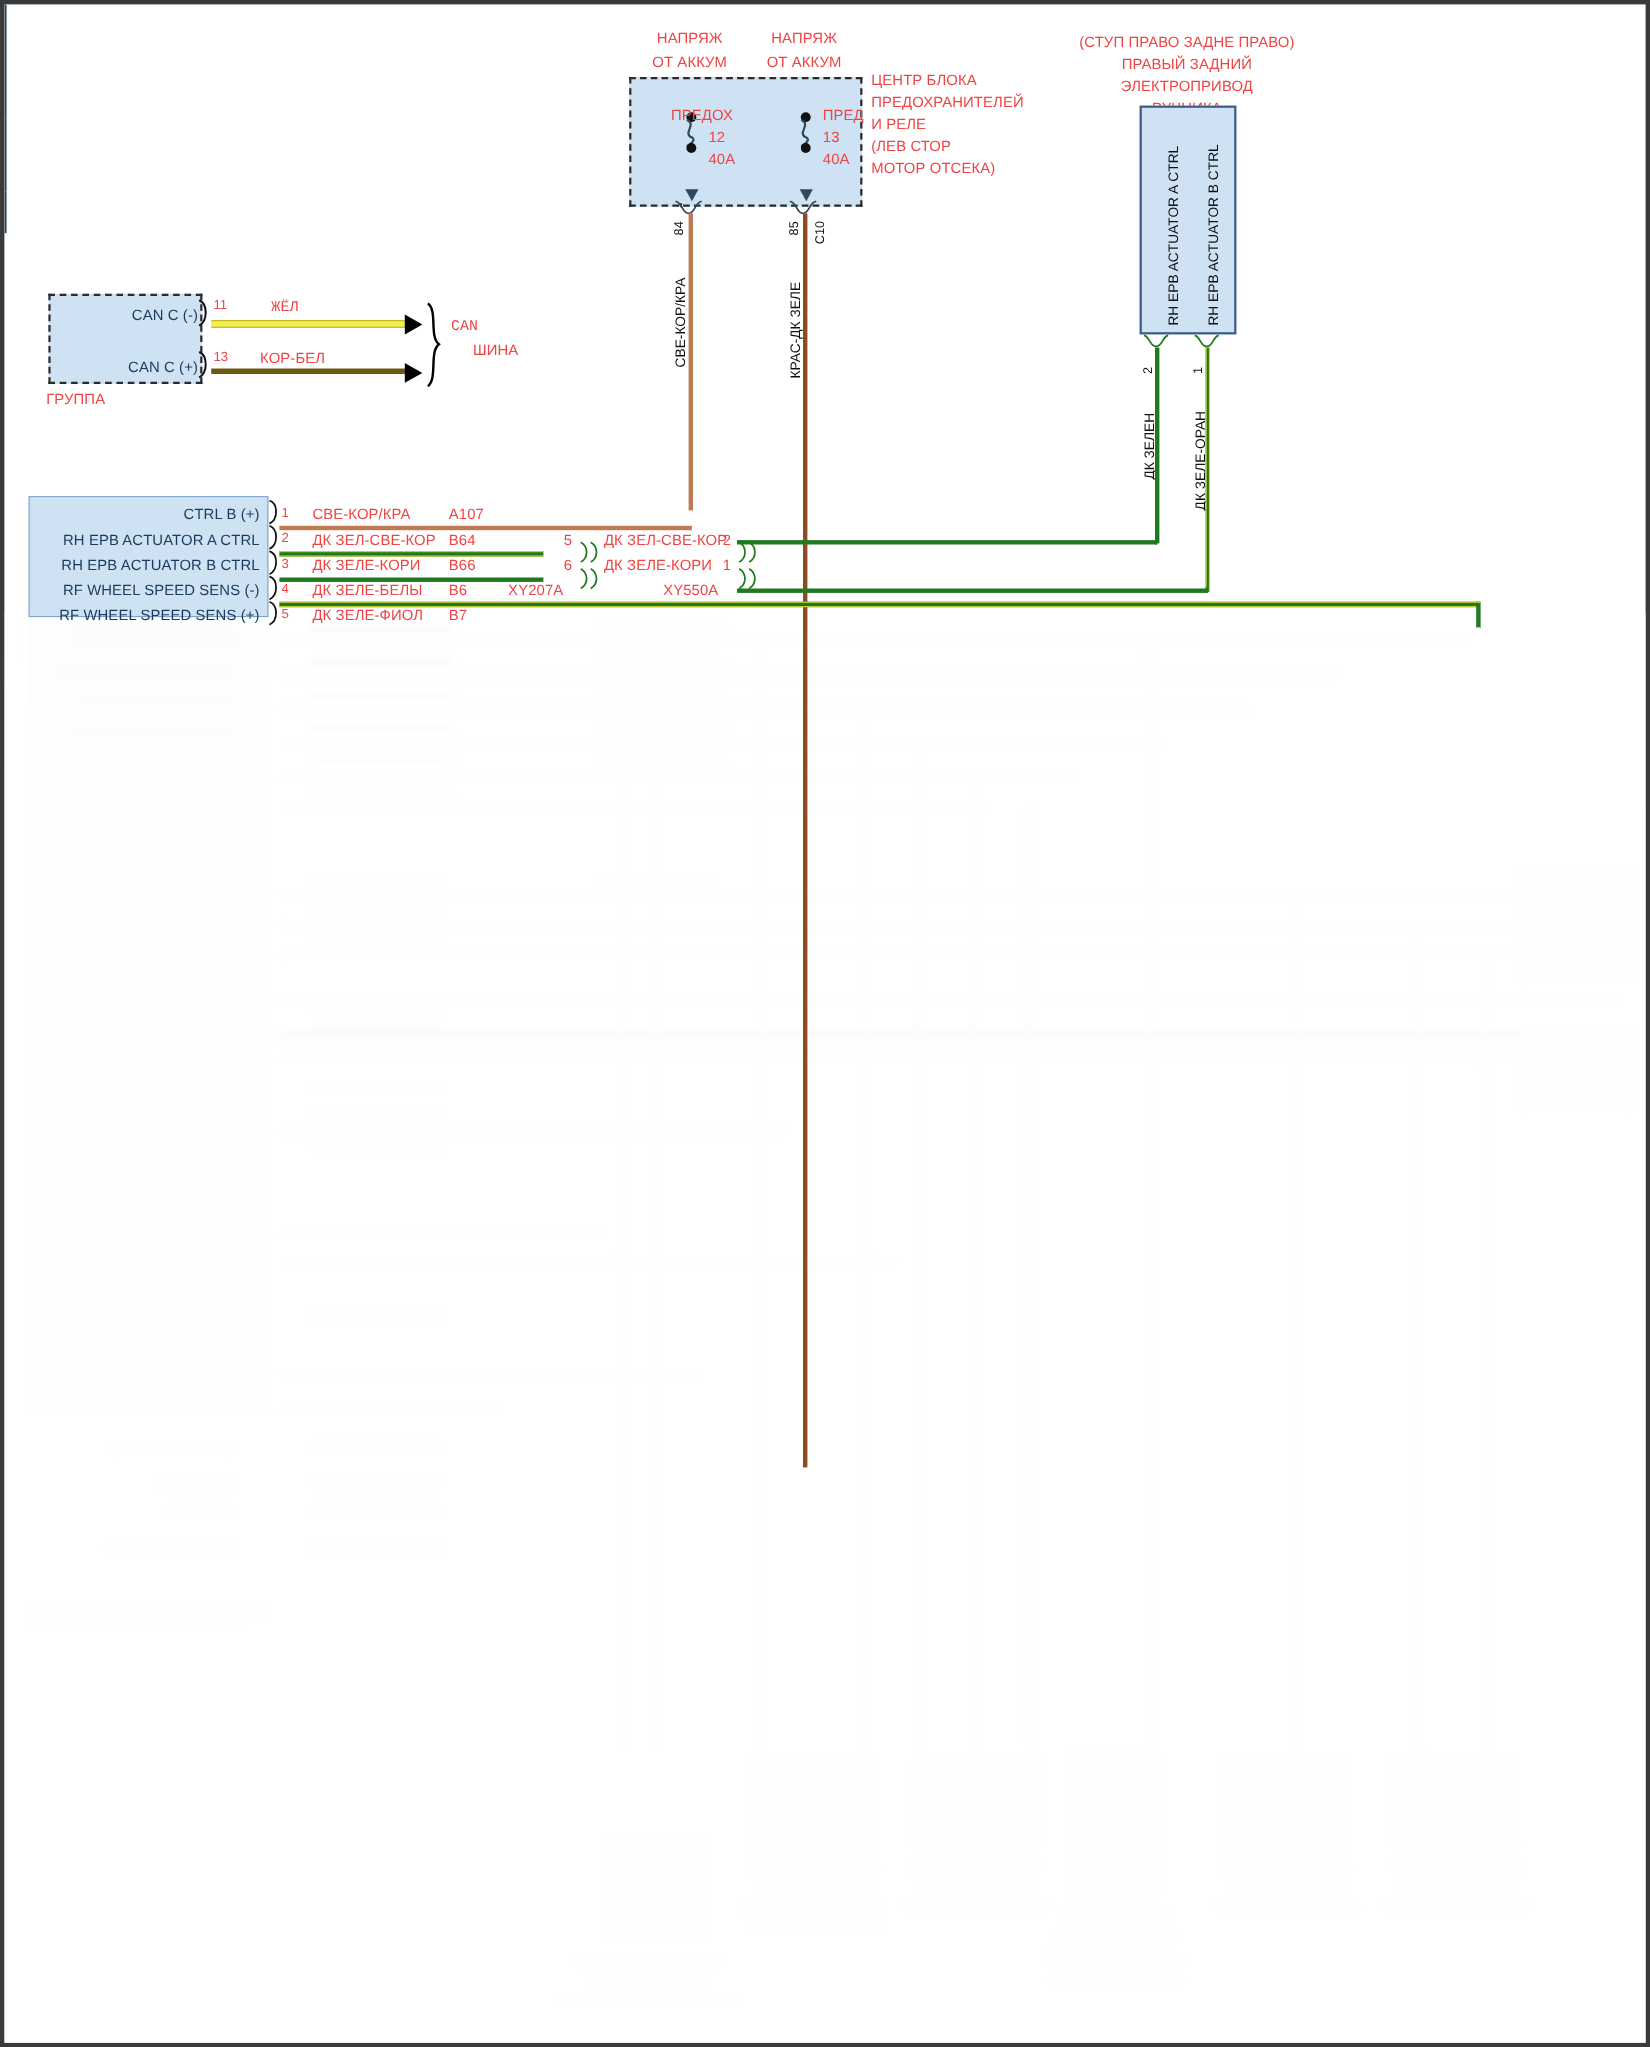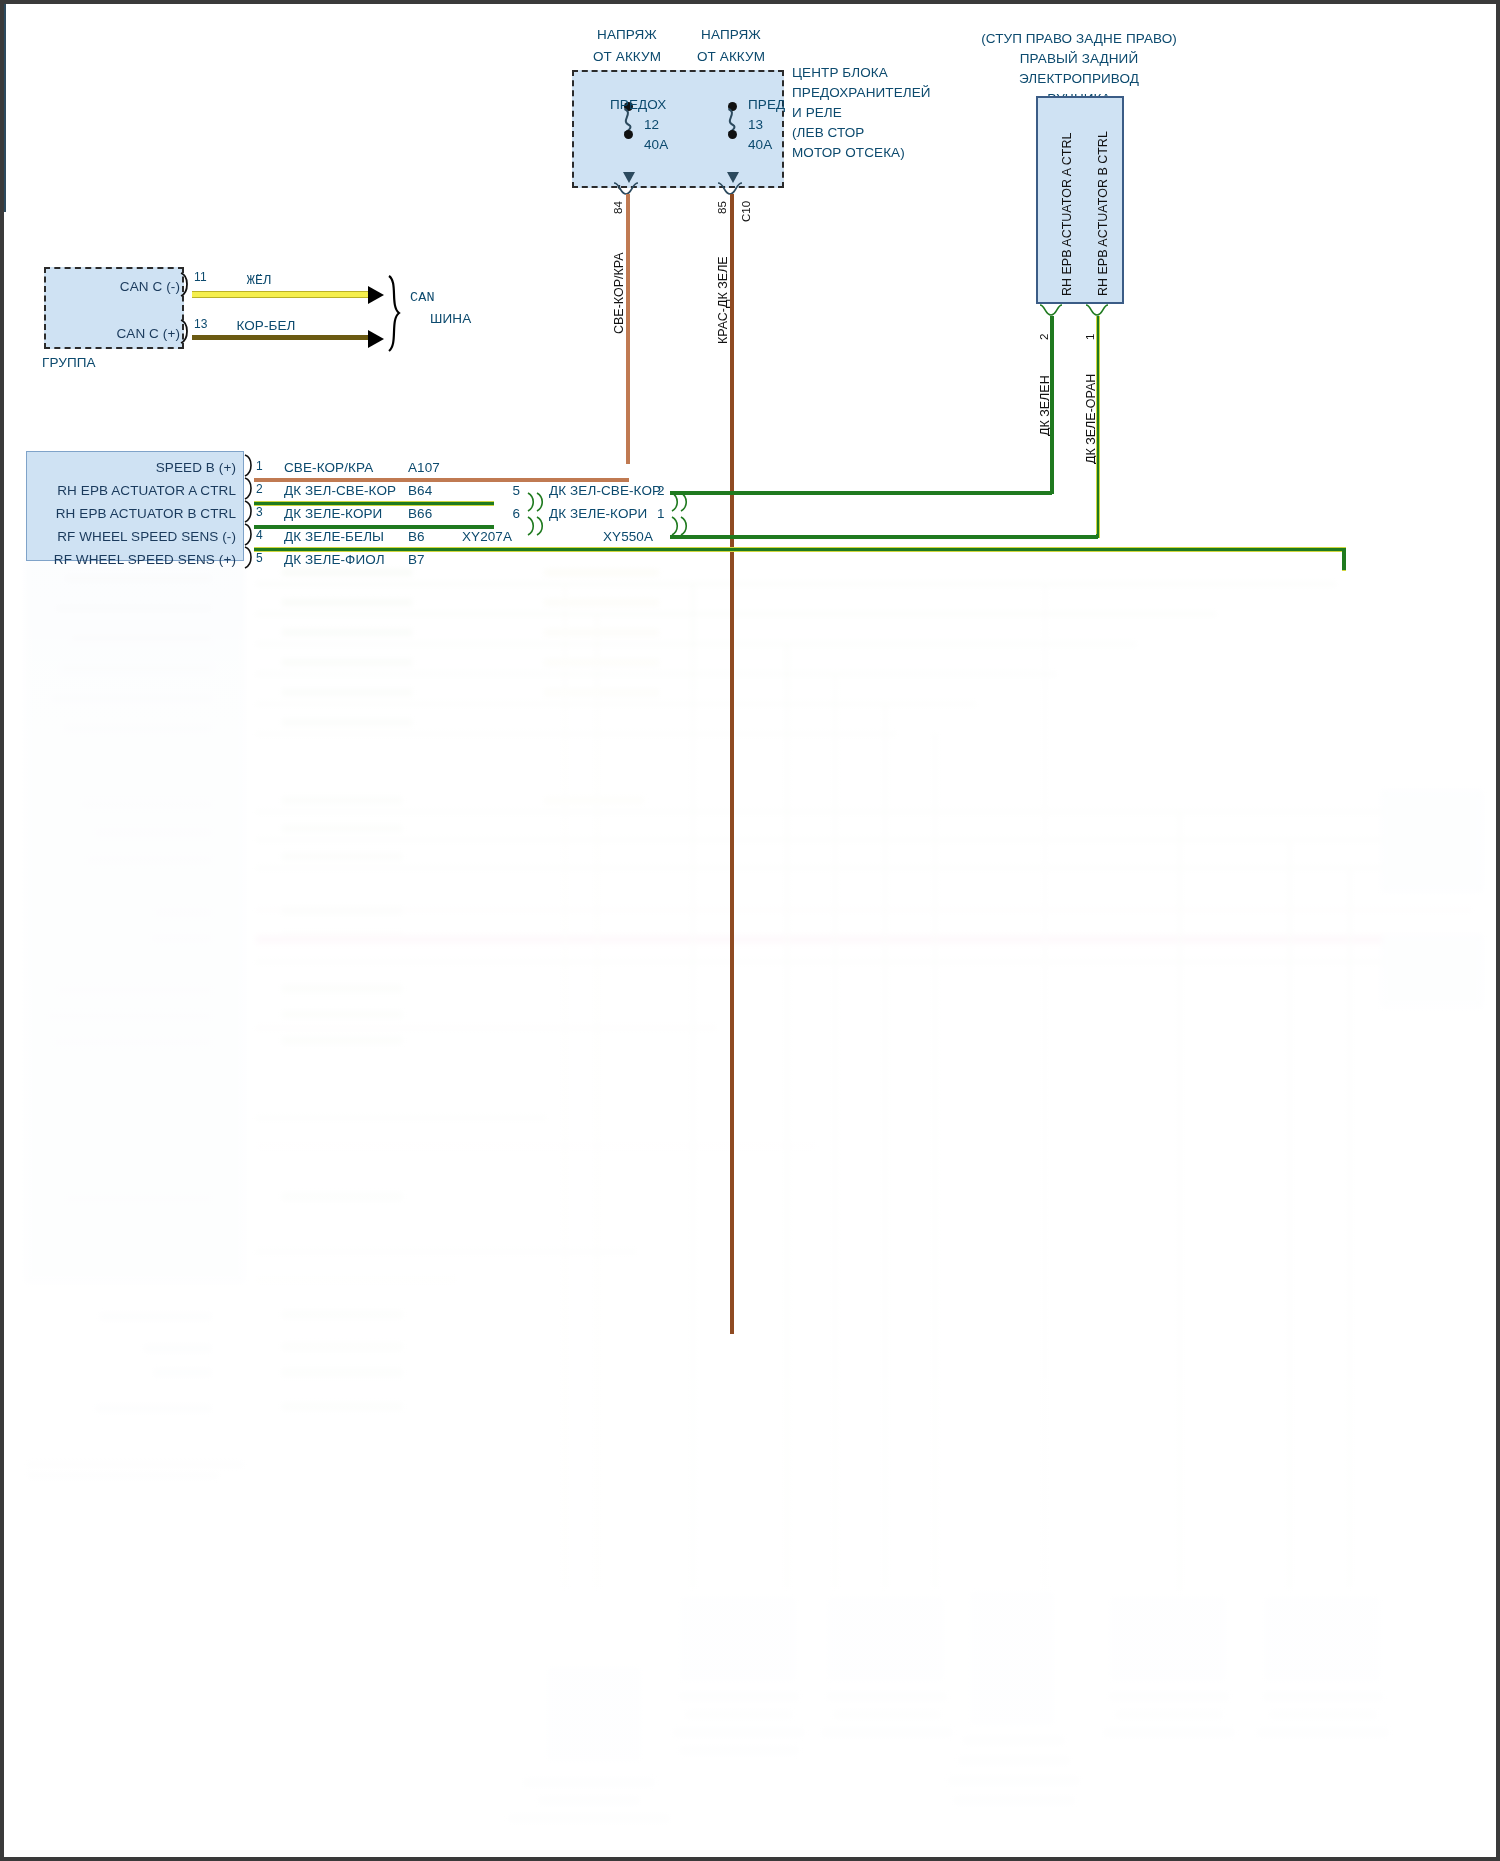--- a/index.html
+++ b/index.html
@@ -19,21 +19,21 @@
   #canvas {
     position: absolute;
     inset: 0;
   }
   .lay { position: absolute; }
 
   
   .t {
     position: absolute;
     font-size: 13.5px;
-    color: #0c4a6e;
+    color: #ef4444;
     white-space: nowrap;
     line-height: 1.28;
     letter-spacing: .1px;
   }
   .t.c  { text-align: center; transform: translateX(-50%); }
   .t.r  { text-align: right;  transform: translateX(-100%); }
   .t.blue { color: #1a3a5c; }
   .t.sm { font-size: 12px; }
   .vt {
     position: absolute;
@@ -379,21 +379,21 @@
     <div class="arrow-r" style="left:364px; top:326px;"></div>
 
     <svg class="lay" style="left:382px; top:270px;" width="22" height="80" viewBox="0 0 22 80">
       <path d="M3 2 C 12 8, 4 32, 13 39 C 4 46, 12 70, 3 77" fill="none" stroke="#000" stroke-width="2.2"></path>
     </svg>
     <div class="t" style="left:406px; top:285px;font-family:Liberation Mono, monospace;">CAN</div>
     <div class="t" style="left:406px; top:306px;margin-left:20px;">ШИНА</div>
 
     <div class="box-plain" style="left:22px; top:447px; width:218px; height:110px;"></div>
 
-    <div class="t r blue" style="left:232px; top:455px;">SPEED B (+)</div>
+    <div class="t r blue" style="left:232px; top:455px;">CTRL B (+)</div>
     <svg class="lay" style="left:240px; top:450px;" width="14" height="24" viewBox="0 0 14 24">
       <path d="M1 1 C 9 4, 9 18, 1 22" fill="none" stroke="#111" stroke-width="1.6"></path>
     </svg>
     <div class="t sm" style="left:252px; top:455px;">1</div>
     <div class="t" style="left:280px; top:455px;">СВЕ-КОР/КРА</div>
     <div class="t" style="left:404px; top:455px;">A107</div>
     <div class="wire-salmon" style="left:250px; top:474px; width:375px;"></div>
 
     <div class="t r blue" style="left:232px; top:478px;">RH EPB ACTUATOR A CTRL</div>
     <svg class="lay" style="left:240px; top:473px;" width="14" height="24" viewBox="0 0 14 24">

